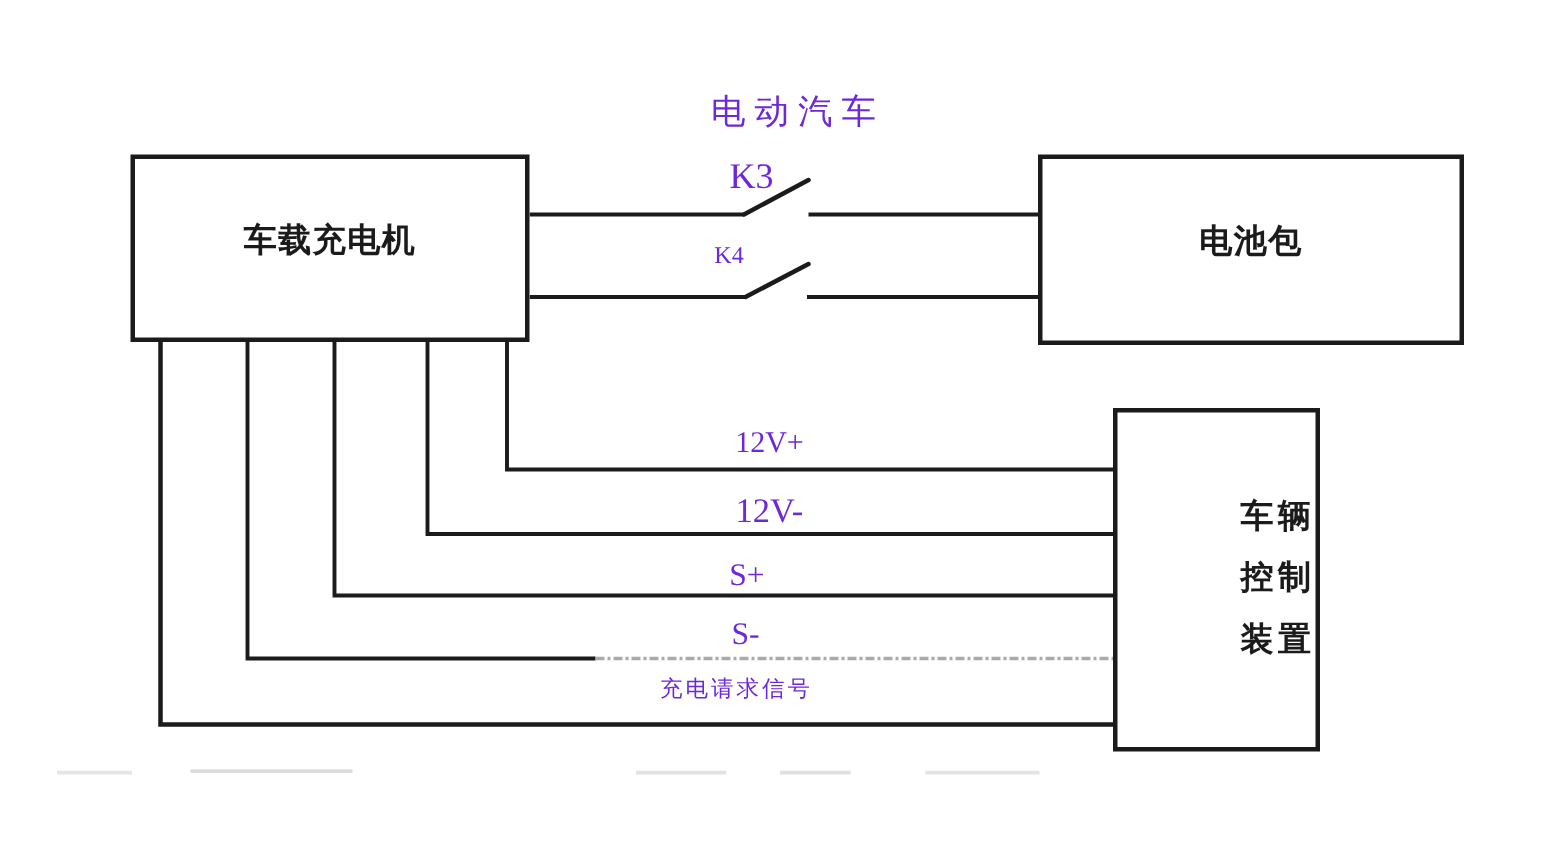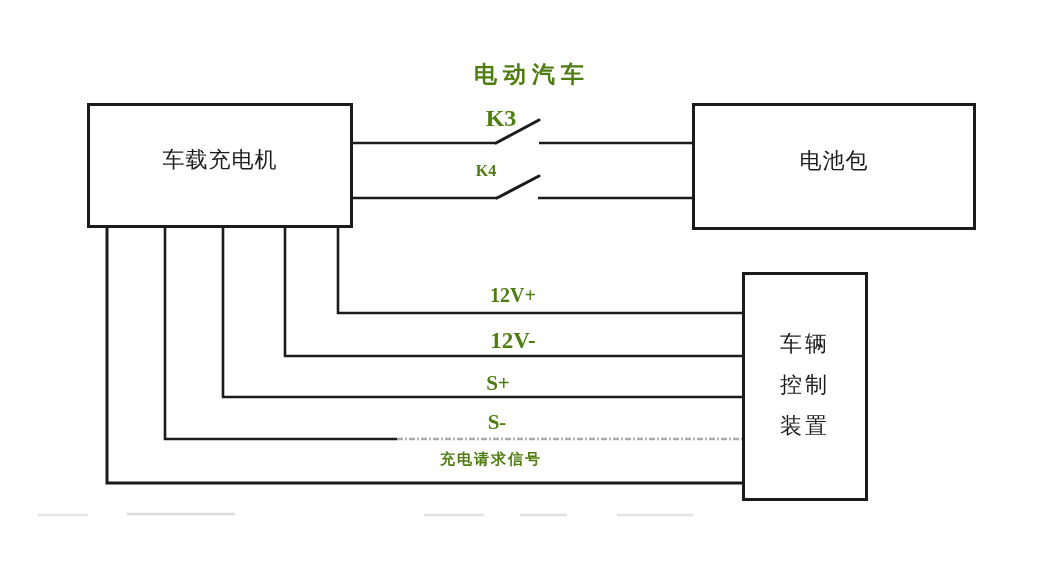--- a/index.html
+++ b/index.html
@@ -4,30 +4,30 @@
 <style>
   html,body{margin:0;padding:0;background:#ffffff;}
   .stage{
     position:relative;width:1039px;height:567px;background:#ffffff;overflow:hidden;
     font-family:"Liberation Serif","DejaVu Serif",serif;color:#1b1b1b;
   }
   .wires{position:absolute;left:0;top:0;width:1039px;height:567px;}
   .box{
     position:absolute;box-sizing:border-box;border:3px solid #1b1b1b;background:#ffffff;
     display:flex;align-items:center;justify-content:center;
-    font-size:22px;font-weight:400;letter-spacing:1px;white-space:nowrap;
+    font-size:22px;font-weight:700;letter-spacing:1px;white-space:nowrap;
   }
   .box-charger{left:87px;top:103px;width:266px;height:125px;}
   .box-battery{left:692px;top:103px;width:284px;height:127px;}
-  .box-control{left:742px;top:272px;width:126px;height:229px;flex-direction:column;}
+  .box-control{left:742px;top:272px;width:138px;height:229px;flex-direction:column;align-items:flex-end;}
   .box-charger .box-label,.box-battery .box-label{transform:translateY(-6px);}
   .box-control .box-line{line-height:41px;letter-spacing:3px;transform:translateY(-2px);}
   .lbl{
     position:absolute;transform:translateX(-50%);white-space:nowrap;
-    font-weight:700;color:#4d7c0f;
+    font-weight:400;color:#6d28d9;
   }
   .lbl-title{left:532px;top:59px;font-size:23px;letter-spacing:6px;}
   .lbl-k3{left:501px;top:105px;font-size:24px;}
   .lbl-k4{left:486px;top:162px;font-size:16px;}
   .lbl-12vp{left:513px;top:284px;font-size:20px;}
   .lbl-12vn{left:513px;top:328px;font-size:23px;}
   .lbl-sp{left:498px;top:371px;font-size:21px;}
   .lbl-sn{left:497px;top:410px;font-size:21px;}
   .lbl-req{left:491px;top:450px;font-size:15px;letter-spacing:2px;}
 </style>

